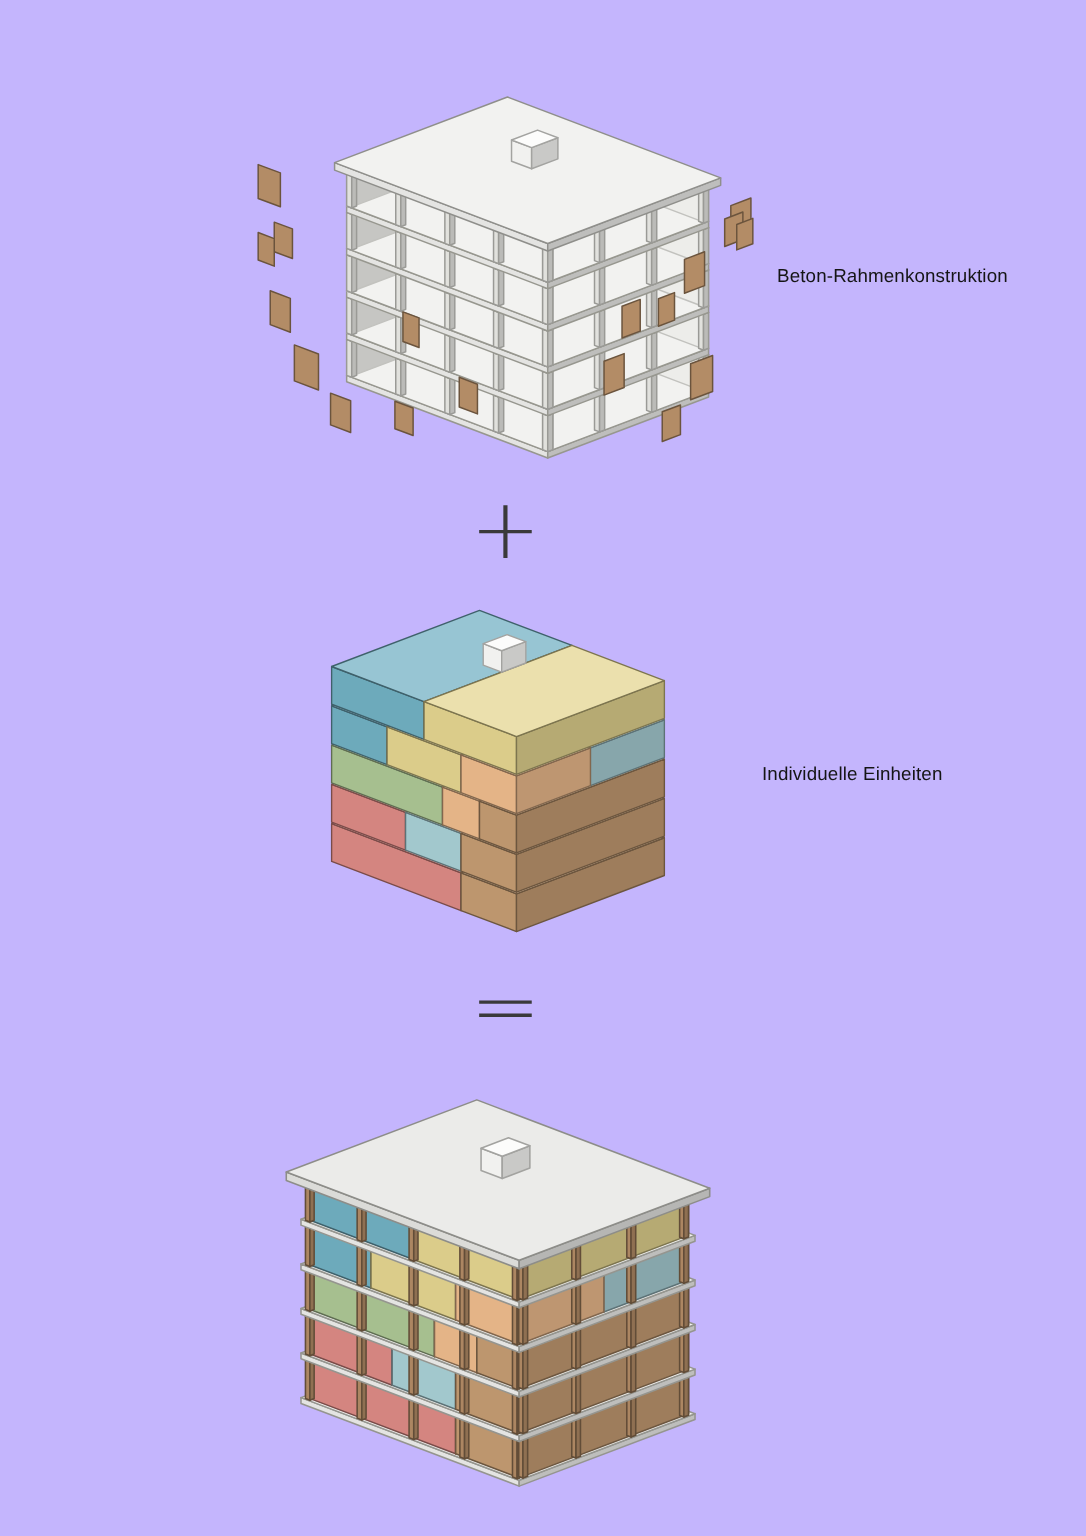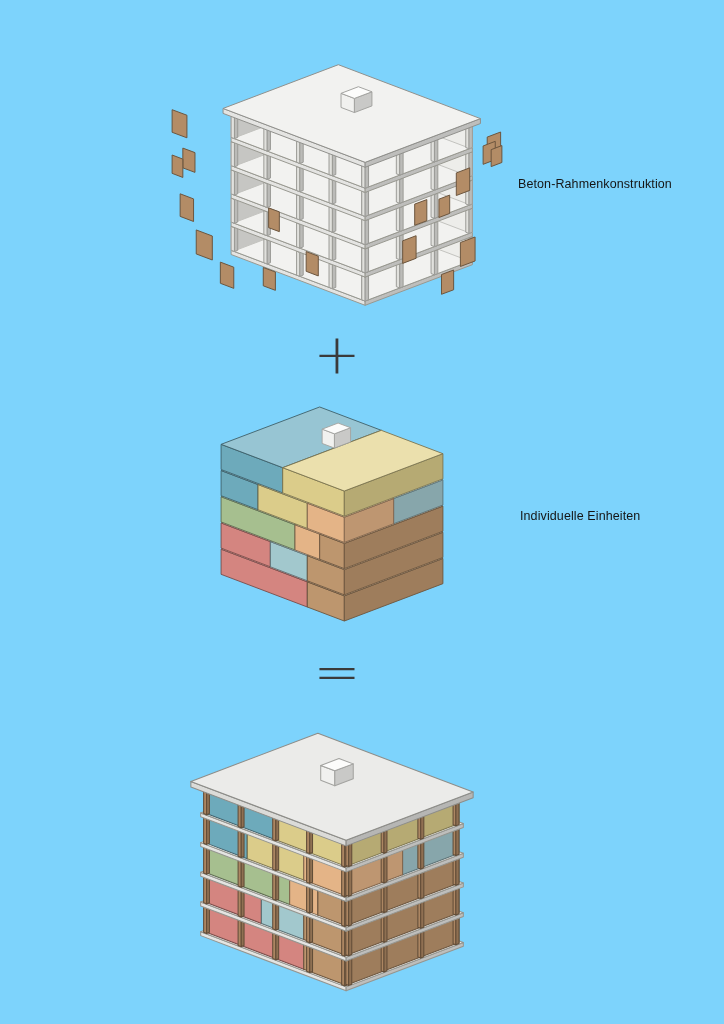--- a/index.html
+++ b/index.html
@@ -1,27 +1,27 @@
 <!DOCTYPE html>
 <html><head>
 <meta charset="utf-8">
 <style>
   *{margin:0;padding:0;box-sizing:border-box}
   html,body{background:#ffffff}
   body{width:724px;height:1024px;position:relative;overflow:hidden;
        font-family:"Liberation Sans",sans-serif}
-  .canvas{position:absolute;inset:0;background:#7dd3fc}
+  .canvas{position:absolute;inset:0;background:#c4b5fd}
   .fig{position:absolute}
   .fig-frame{left:158px;top:44px;width:358px;height:282px}
   .fig-units{left:194px;top:394px;width:276px;height:240px}
   .fig-combined{left:176px;top:716px;width:312px;height:292px}
   .fig svg{width:100%;height:100%;display:block}
   .label{position:absolute;font-size:12.5px;color:#151515;letter-spacing:.1px;white-space:nowrap}
   .label-frame{left:518px;top:177px}
-  .label-units{left:520px;top:509px}
+  .label-units{left:508px;top:509px}
   .op{position:absolute;width:64px;text-align:center;color:#3a3a3a;
       font-family:"DejaVu Sans",sans-serif;font-weight:200}
   .op-plus{left:305px;top:318px;font-size:56px;line-height:72px}
   .op-equals{left:305px;top:636px;font-size:56px;line-height:72px}
 </style>
 </head>
 <body>
 
 <div class="canvas">
 

